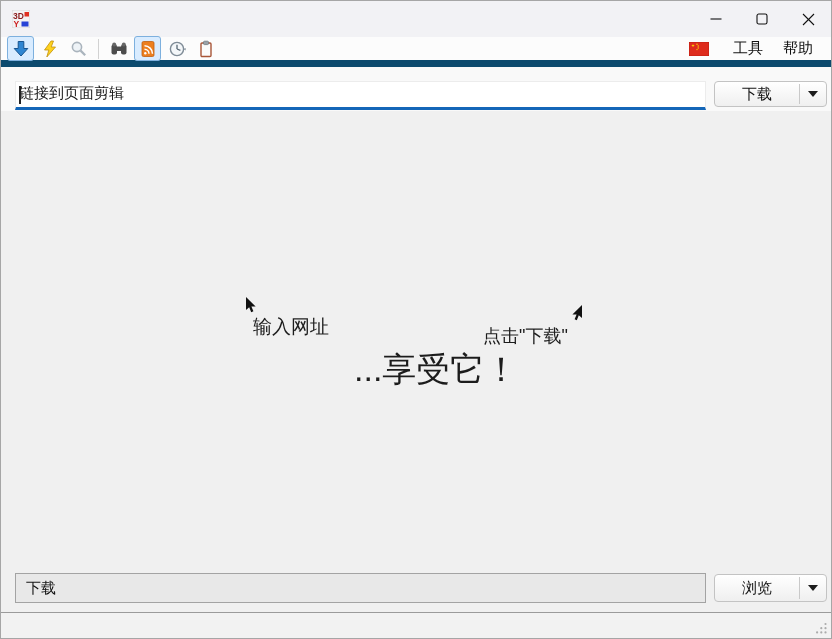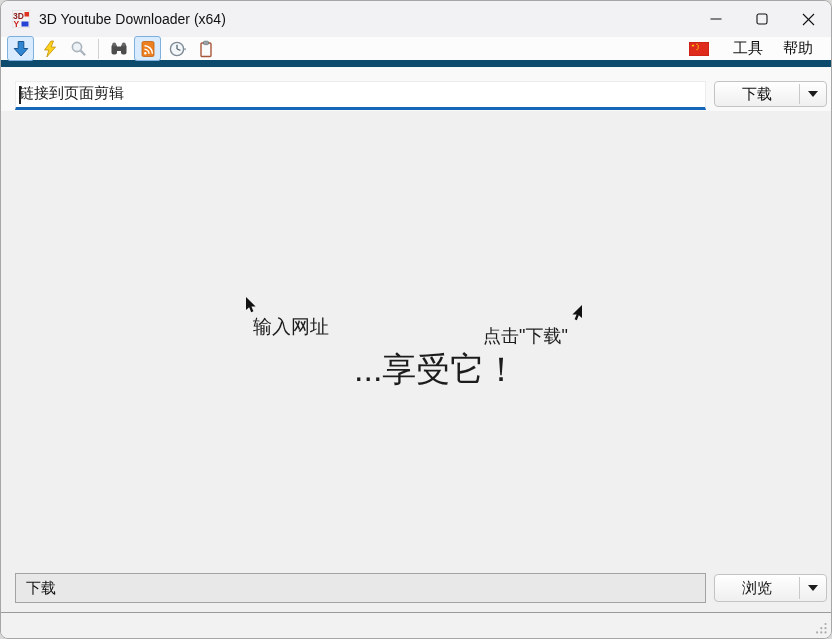--- a/index.html
+++ b/index.html
@@ -2,21 +2,21 @@
 <html><head>
 <meta charset="utf-8">
 <style>
   * { margin:0; padding:0; box-sizing:border-box; }
   html,body { width:832px; height:639px; background:#d9d9d9; }
   body { font-family:"Liberation Sans","DejaVu Sans",sans-serif; }
 
   .window {
     width:832px; height:639px;
     border:1px solid #a6a6a6;
-    border-radius:8px;
+    border-radius:0;
     overflow:hidden;
     background:#f0f0f0;
     display:flex; flex-direction:column;
   }
 
   
   .titlebar {
     height:36px; background:#f2f2f5;
     display:flex; align-items:center;
     flex:0 0 auto;
@@ -134,21 +134,20 @@
 <div class="window">
 
   <div class="titlebar">
     <svg class="app-icon" viewBox="0 0 18 18">
       <rect x="0" y="0" width="18" height="18" rx="2" fill="#f3f3f3" stroke="#cccccc" stroke-width="0.6"></rect>
       <text x="1" y="8.5" font-size="8.5" font-weight="bold" fill="#8b1a1a" font-family="'Liberation Sans',sans-serif">3D</text>
       <rect x="12.5" y="2" width="4.5" height="4.5" fill="#e03020"></rect>
       <text x="1.5" y="16.5" font-size="8.5" font-weight="bold" fill="#cc2020" font-family="'Liberation Sans',sans-serif">Y</text>
       <rect x="9.5" y="11.5" width="7" height="5" fill="#2743d6"></rect>
     </svg>
-    <span class="title">3D Youtube Downloader (x64)</span>
     <span class="spacer"></span>
     <div class="win-btn">
       <svg width="12" height="12" viewBox="0 0 12 12">
         <line x1="0.5" y1="6" x2="11.5" y2="6" stroke="#111" stroke-width="1.1"></line>
       </svg>
     </div>
     <div class="win-btn">
       <svg width="12" height="12" viewBox="0 0 12 12">
         <rect x="1" y="1" width="10" height="10" rx="1.8" fill="none" stroke="#111" stroke-width="1.1"></rect>
       </svg>

